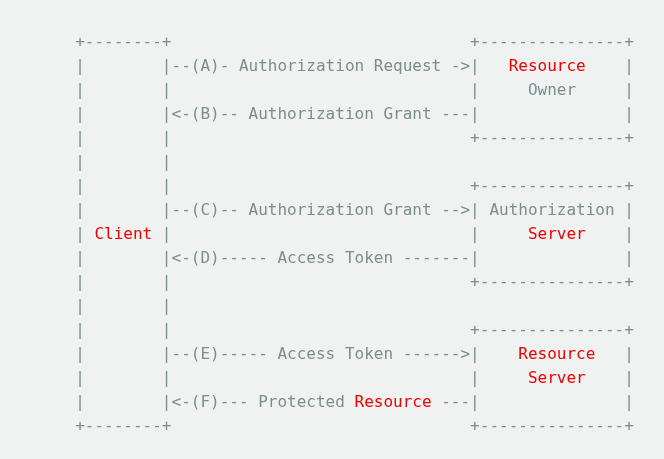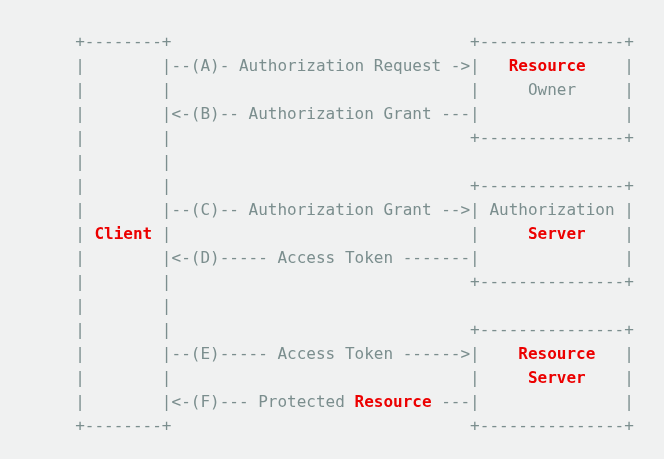--- a/index.html
+++ b/index.html
@@ -16,20 +16,20 @@
   pre.ascii{
     margin:0;
     padding:30px 0 0 27px;
     font-family:"DejaVu Sans Mono", monospace;
     font-size:16px;
     line-height:24px;
     color:var(--text);
     letter-spacing:0;
   }
   pre.ascii .line{display:block;height:24px;white-space:pre;}
-  pre.ascii .hl{color:var(--hl);font-weight:bold;}
+  pre.ascii .hl{color:var(--hl);font-weight:normal;}
 </style>
 </head>
 <body>
 
 <div>
   <pre class="ascii"><span class="line"><span>     +--------+                               +---------------+</span></span><span class="line"><span>     |        |--(A)- Authorization Request -&gt;|   </span><span class="hl">Resource</span><span>    |</span></span><span class="line"><span>     |        |                               |     Owner     |</span></span><span class="line"><span>     |        |&lt;-(B)-- Authorization Grant ---|               |</span></span><span class="line"><span>     |        |                               +---------------+</span></span><span class="line"><span>     |        |</span></span><span class="line"><span>     |        |                               +---------------+</span></span><span class="line"><span>     |        |--(C)-- Authorization Grant --&gt;| Authorization |</span></span><span class="line"><span>     | </span><span class="hl">Client</span><span> |                               |     </span><span class="hl">Server</span><span>    |</span></span><span class="line"><span>     |        |&lt;-(D)----- Access Token -------|               |</span></span><span class="line"><span>     |        |                               +---------------+</span></span><span class="line"><span>     |        |</span></span><span class="line"><span>     |        |                               +---------------+</span></span><span class="line"><span>     |        |--(E)----- Access Token ------&gt;|    </span><span class="hl">Resource</span><span>   |</span></span><span class="line"><span>     |        |                               |     </span><span class="hl">Server</span><span>    |</span></span><span class="line"><span>     |        |&lt;-(F)--- Protected </span><span class="hl">Resource</span><span> ---|               |</span></span><span class="line"><span>     +--------+                               +---------------+</span></span></pre>
 </div>
 
 </body></html>

